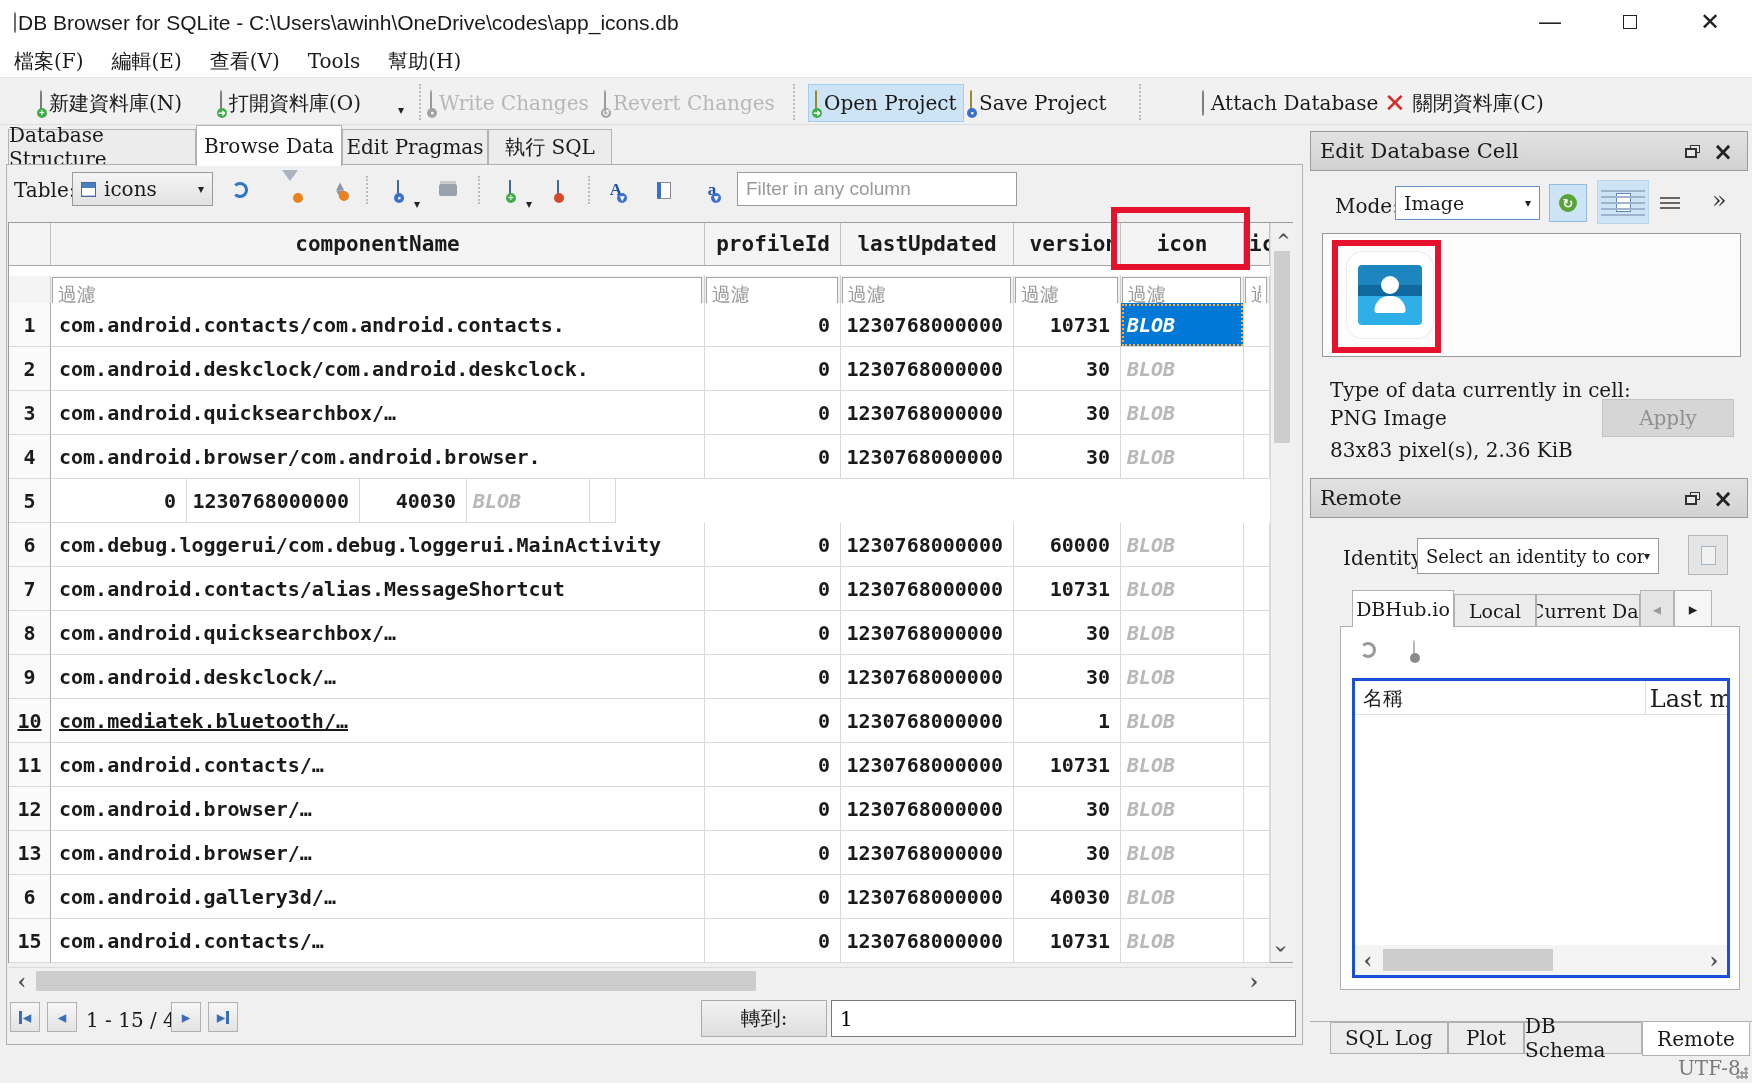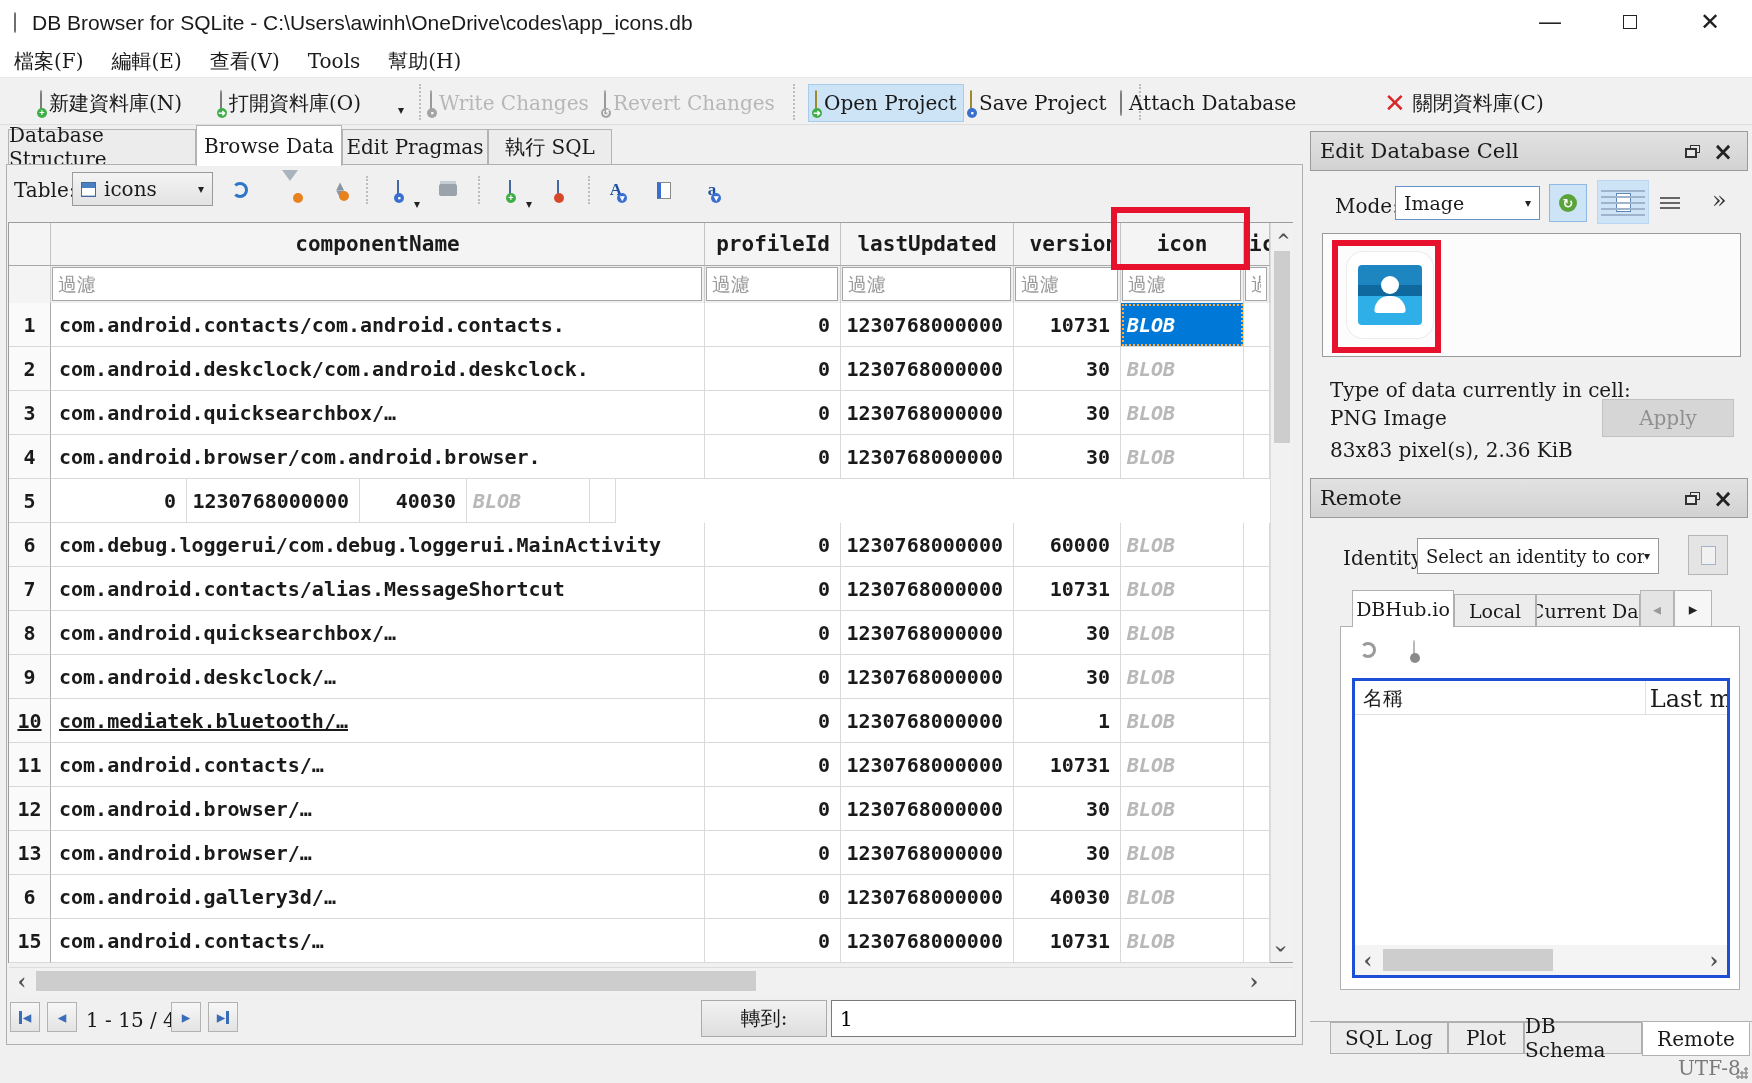--- a/index.html
+++ b/index.html
@@ -3,21 +3,21 @@
 <meta charset="utf-8">
 <style>
   *{box-sizing:border-box;margin:0;padding:0}
   body{margin:0;background:#444}
   .app{position:relative;width:1752px;height:1083px;background:#f0f0f0;overflow:hidden;
        font-family:"DejaVu Serif","Liberation Serif",serif;color:#1a1a1a;outline:1px solid #777}
   .abs{position:absolute}
 
   
   .titlebar{position:absolute;left:0;top:0;width:1752px;height:45px;background:#fff;display:flex;align-items:center}
-  .title-text{font-size:21px;margin-left:16px;font-family:"Liberation Sans",sans-serif}
+  .title-text{font-size:21px;margin-left:2px;font-family:"Liberation Sans",sans-serif}
   .wbtn{position:absolute;top:0;width:52px;height:44px;display:flex;align-items:center;justify-content:center;font-size:24px;color:#222}
   .maxbox{width:14px;height:14px;border:1.5px solid #222}
   .menubar{position:absolute;left:0;top:45px;width:1752px;height:33px;background:#fff;display:flex;align-items:center;border-bottom:1px solid #e8e8e8}
   .menu-item{font-size:20px;padding:0 14px;height:100%;display:flex;align-items:center}
   .toolbar{position:absolute;left:0;top:78px;width:1752px;height:47px;background:#f1f1f1;border-bottom:1px solid #dedede}
   .tbtn{position:absolute;top:84px;height:38px;display:flex;align-items:center;gap:7px;font-size:20px;padding:0 6px;white-space:nowrap}
   .tbtn.dis{color:#a4a4a4;filter:grayscale(1);opacity:.75}
   .tbtn.hl{background:#cde4f7;border:1px solid #a7cbea}
   .tsep{position:absolute;top:84px;width:0;height:36px;border-left:2px dotted #bdbdbd}
   .ico{position:relative;display:inline-block}
@@ -52,21 +52,21 @@
   .pagedoc{width:15px;height:19px;background:#fff;border:1px solid #5f86b5;
            box-shadow:inset 0 -11px 0 -4px repeating-linear-gradient(#fff, #fff)}
   .pagelines{background:repeating-linear-gradient(180deg,transparent 0 4px,#9fb4cc 4px 6px);position:absolute;left:3px;right:3px;top:5px;bottom:3px}
   .filterbox{position:absolute;border:1px solid #9a9a9a;background:#fff;font-size:19px;padding:0 8px;color:#222}
   .filterbox::placeholder{color:#9a9a9a}
 
   
   .grid-frame{position:absolute;left:8px;top:222px;width:1285px;height:741px;border:1px solid #9c9c9c;background:#fff}
   .hrow,.frow{position:absolute;left:9px;width:1261px;display:flex}
   .hrow{top:223px;height:43px}
-  .frow{top:266px;height:37px;background:#0c4a6e}
+  .frow{top:276px;height:37px;background:#0c4a6e}
   .hcell{border-right:1px solid #c3c3c3;border-bottom:1px solid #a8a8a8;background:#f4f4f4;
          font:700 21px "DejaVu Sans Mono","Liberation Mono",monospace;display:flex;align-items:center;justify-content:center;overflow:hidden}
   .fcell{border-right:1px solid #cfcfcf;background:#f0f0f0;padding:1px 2px 2px 1px;overflow:hidden}
   .fcell input{width:100%;height:100%;border:1px solid #a6a6a6;background:#fff;font-size:19px;
                font-family:"DejaVu Serif",serif;padding:0 5px;color:#444}
   .fcell input::placeholder{color:#9a9a9a}
   .tbody{position:absolute;left:9px;top:303px;width:1261px;height:660px}
   .trow{display:flex;height:44px;background:#fff}
   .tcell{border-right:1px solid #d9d9d9;border-bottom:1px solid #d9d9d9;overflow:hidden;
          font:700 20px "DejaVu Sans Mono","Liberation Mono",monospace;display:flex;align-items:center;white-space:nowrap}
@@ -172,21 +172,21 @@
   <div class="tsep" style="left:793px"></div>
   <div class="tbtn hl" style="left:808px">
     <span class="ico"><span class="cube"></span><span class="badge bg-green">➜</span></span>
     <span>Open Project</span>
   </div>
   <div class="tbtn" style="left:964px">
     <span class="ico"><span class="cube"></span><span class="badge bg-blue">▪</span></span>
     <span>Save Project</span>
   </div>
   <div class="tsep" style="left:1139px"></div>
-  <div class="tbtn" style="left:1114px">
+  <div class="tbtn" style="left:1196px">
     <span class="ico"><span class="mini-db"></span></span>
     <span>Attach Database</span>
   </div>
   <div class="tbtn" style="left:1378px">
     <span class="redx">✕</span>
     <span>關閉資料庫(C)</span>
   </div>
 
   <div class="mtab" style="left:8px;width:188px">Database Structure</div>
   <div class="mtab active" style="left:196px;width:146px">Browse Data</div>
@@ -233,20 +233,21 @@
   <div class="tsep" style="left:588px;top:176px;height:28px"></div>
   <div class="icobtn" style="left:602px;top:176px">
       <span class="ico"><span class="blueA">A</span><span class="badge bg-blue">▾</span></span>
     </div>
   <div class="icobtn" style="left:650px;top:176px">
       <span class="bookic"></span>
     </div>
   <div class="icobtn" style="left:698px;top:176px">
       <span class="ico"><span class="blueA">a</span><span class="badge bg-blue">▾</span></span>
     </div>
+  <input class="filterbox" style="left: 737px; top: 172px; width: 280px; height: 34px;" placeholder="Filter in any column">
 
   <div class="grid-frame"></div>
   <div class="hrow">
     <div class="hcell" style="width:42px"></div>
     <div class="hcell" style="width:654px">componentName</div>
     <div class="hcell" style="width:136px;justify-content:flex-end;padding-right:10px">profileId</div>
     <div class="hcell" style="width:173px">lastUpdated</div>
     <div class="hcell" style="width:107px;justify-content:flex-end;padding-right:2px">version</div>
     <div class="hcell" style="width:123px">icon</div>
     <div class="hcell" style="width:26px;justify-content:flex-start;padding-left:5px">ic</div>

